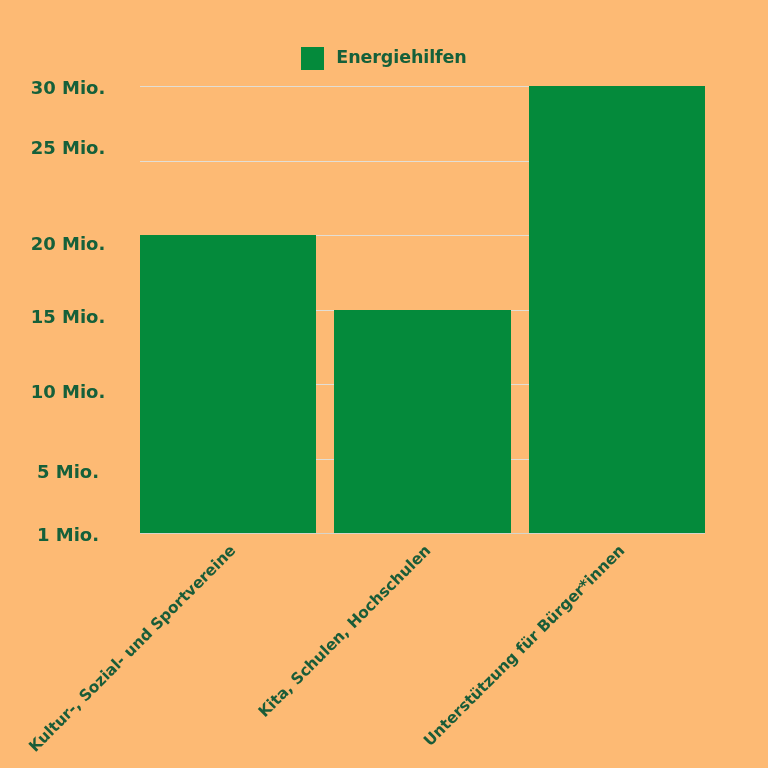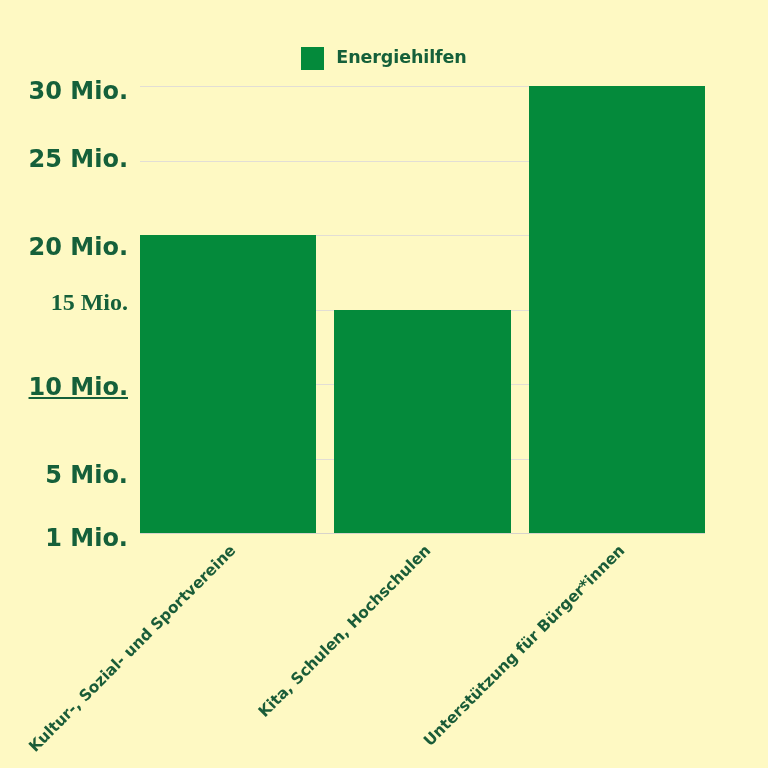--- a/index.html
+++ b/index.html
@@ -81,22 +81,22 @@
     position: absolute;
     bottom: 0;
     background: #048a3b;
   }
 
   
   .ytick {
     position: absolute;
     right: 0;
     width: 120px;
-    text-align: right;
-    font-size: 24px;
+    text-align: center;
+    font-size: 18px;
     font-weight: 700;
     color: #15603a;
     line-height: 1;
     white-space: nowrap;
   }
   .yaxis {
     position: absolute;
     left: 0;
     top: 86px;
     width: 128px;
@@ -131,33 +131,33 @@
     line-height: 1;
     text-align: right;
     
     margin-left: -1000px;
     width: 1000px;
   }
 </style>
 </head>
 <body style="background: rgb(244, 239, 232);">
 
-<div id="chart-root" style="background: #fef9c3;">
+<div id="chart-root" style="background: #fdba74;">
 
   <div class="legend">
     <span class="legend-swatch" style="background: rgb(4, 138, 59);"></span>
     <span class="legend-label" style="color: rgb(21, 96, 58);">Energiehilfen</span>
   </div>
 
   <div class="yaxis">
     <span class="ytick" style="top: -7px; color: rgb(21, 96, 58);">30 Mio.</span>
-    <span class="ytick" style="top: 61px; color: rgb(21, 96, 58);">25 Mio.</span>
+    <span class="ytick" style="top: 53px; color: rgb(21, 96, 58);">25 Mio.</span>
     <span class="ytick" style="top: 149px; color: rgb(21, 96, 58);">20 Mio.</span>
-    <span class="ytick" style="top: 204px; color: rgb(21, 96, 58); font-family: Liberation Serif, serif;">15 Mio.</span>
-    <span class="ytick" style="top: 289px; color: rgb(21, 96, 58); text-decoration: underline;">10 Mio.</span>
+    <span class="ytick" style="top: 222px; color: rgb(21, 96, 58);">15 Mio.</span>
+    <span class="ytick" style="top: 297px; color: rgb(21, 96, 58);">10 Mio.</span>
     <span class="ytick" style="top: 377px; color: rgb(21, 96, 58);">5 Mio.</span>
     <span class="ytick" style="top: 440px; color: rgb(21, 96, 58);">1 Mio.</span>
   </div>
 
   <div class="plot">
     <div class="gridline" style="top: 0px; background: rgb(226, 222, 213);"></div>
     <div class="gridline" style="top: 74.5px; background: rgb(226, 222, 213);"></div>
     <div class="gridline" style="top: 149px; background: rgb(226, 222, 213);"></div>
     <div class="gridline" style="top: 223.5px; background: rgb(226, 222, 213);"></div>
     <div class="gridline" style="top: 298px; background: rgb(226, 222, 213);"></div>

